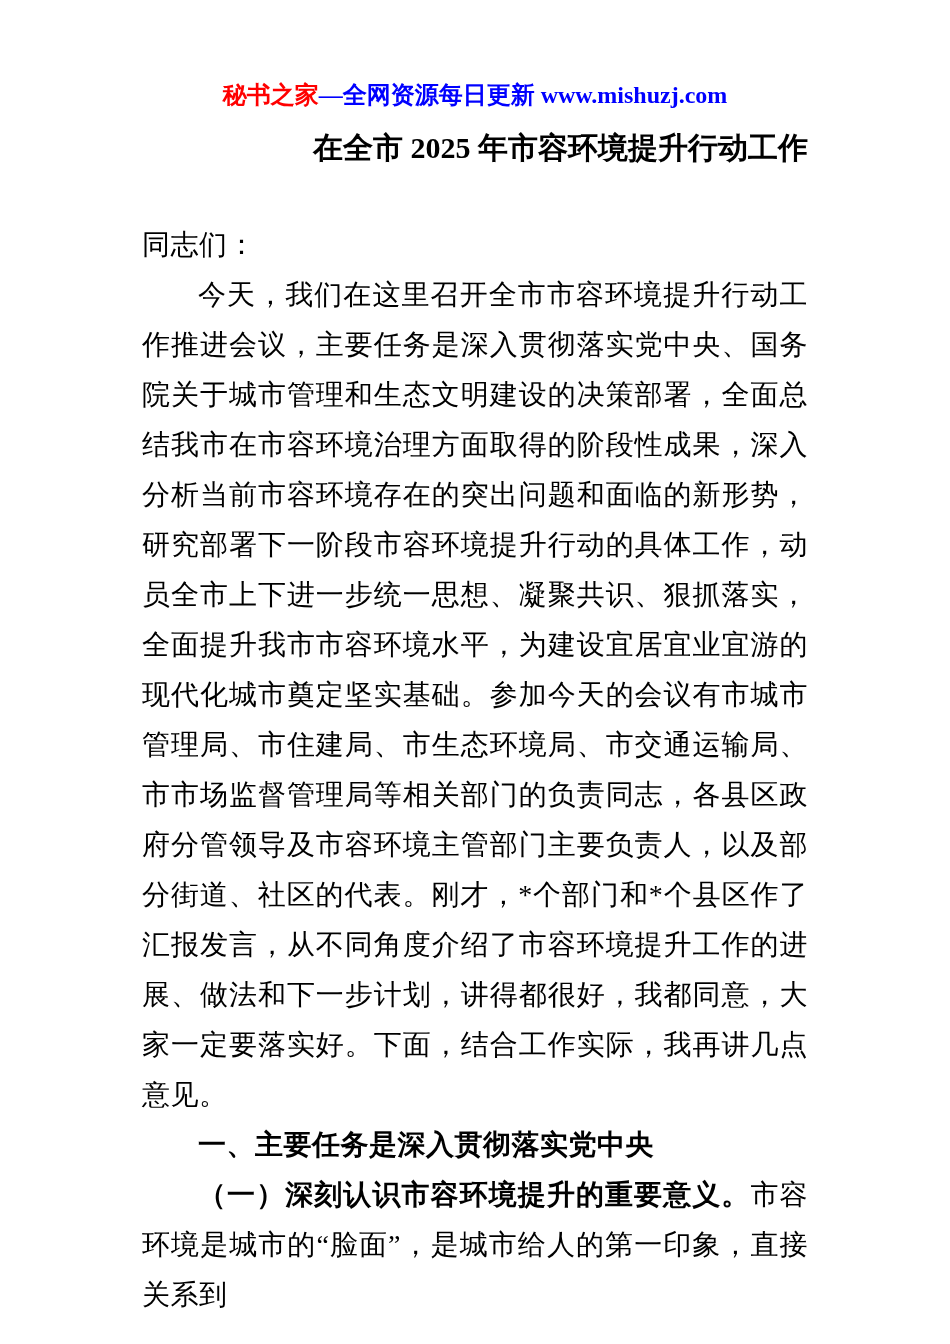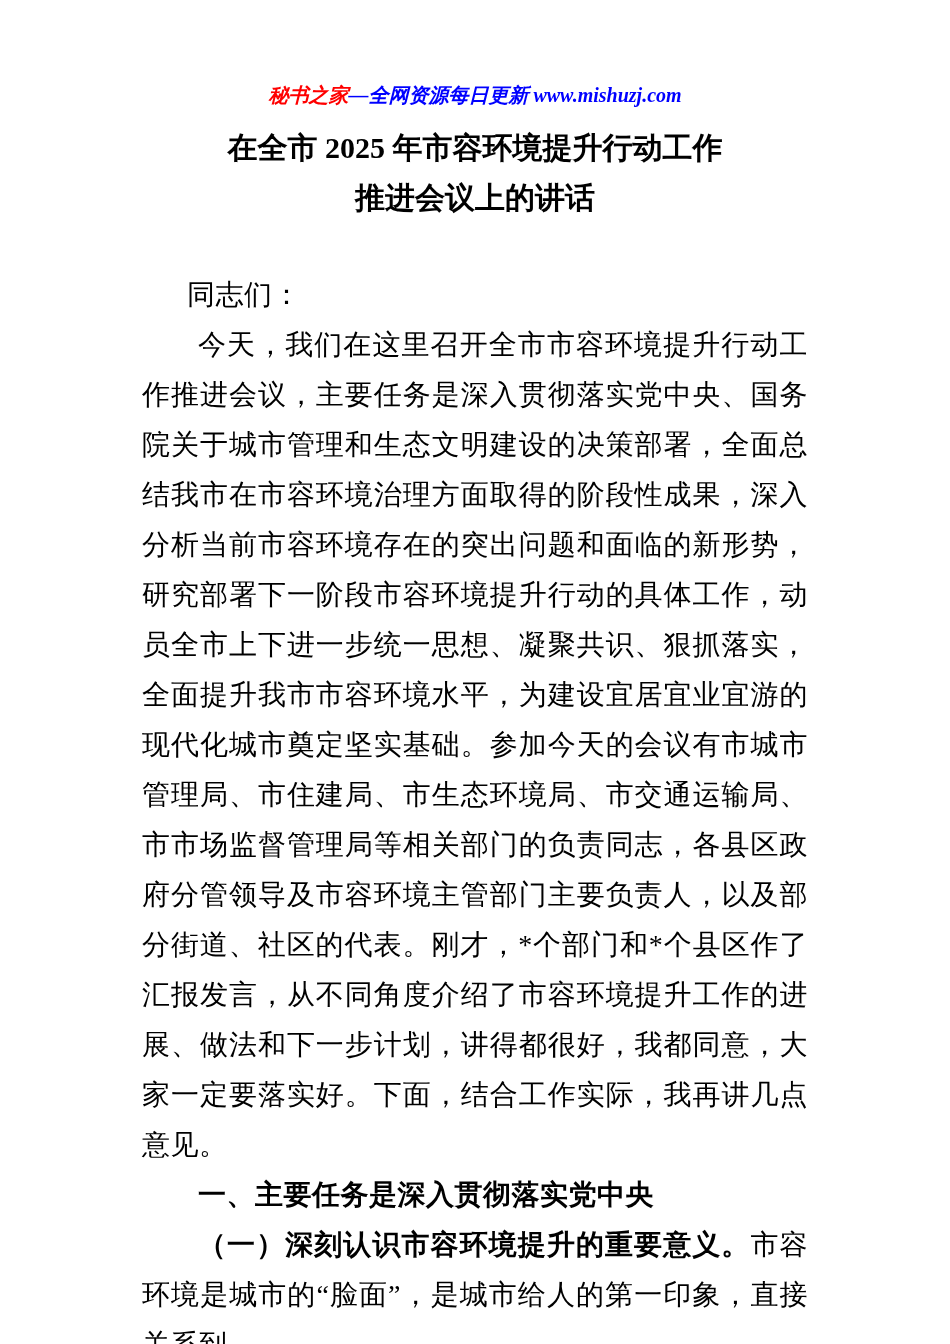--- a/index.html
+++ b/index.html
@@ -11,72 +11,69 @@
     width: 950px;
     min-height: 1344px;
     box-sizing: border-box;
     background: #ffffff;
     padding: 80px 142px 60px 142px;
     font-family: "Liberation Serif", "DejaVu Serif", serif;
     color: #000000;
   }
   .header-line {
     text-align: center;
-    font-size: 20px;
+    font-size: 24px;
     font-weight: 700;
     line-height: 30px;
     margin: 0 0 13px 0;
     white-space: nowrap;
-    font-style: italic;
   }
   .site-name { color: #ff0000; }
   .site-tagline { color: #0000ff; }
   .site-url {
     color: #0000ff;
     text-decoration: none;
     cursor: pointer;
   }
   .doc-title {
     font-size: 30px;
     font-weight: 700;
-    text-align: center;
+    text-align: right;
     line-height: 50px;
     margin: 0 0 47px 0;
   }
   .doc-body p {
     font-size: 28px;
     line-height: 50px;
     margin: 0;
     text-align: justify;
     text-indent: 2em;
     letter-spacing: 0.5px;
   }
   .doc-body p.salutation {
     text-indent: 0;
-    margin-left: 45px;
   }
   .doc-body p.section-heading {
     font-weight: 700;
   }
   .lead-bold {
     font-weight: 700;
   }
 </style>
 </head>
 <body>
 
 <div class="page">
 
   <div class="header-line">
     <span class="site-name">秘书之家</span><span class="site-tagline">—全网资源每日更新 </span><a class="site-url">www.mishuzj.com</a>
   </div>
 
   <h1 class="doc-title">
     <span class="title-line">在全市 2025 年市容环境提升行动工作</span><br>
-    <span class="title-line">推进会议上的讲话</span>
   </h1>
 
   <div class="doc-body">
 
     <p class="salutation">同志们：</p>
 
     <p class="paragraph">今天，我们在这里召开全市市容环境提升行动工作推进会议，主要任务是深入贯彻落实党中央、国务院关于城市管理和生态文明建设的决策部署，全面总结我市在市容环境治理方面取得的阶段性成果，深入分析当前市容环境存在的突出问题和面临的新形势，研究部署下一阶段市容环境提升行动的具体工作，动员全市上下进一步统一思想、凝聚共识、狠抓落实，全面提升我市市容环境水平，为建设宜居宜业宜游的现代化城市奠定坚实基础。参加今天的会议有市城市管理局、市住建局、市生态环境局、市交通运输局、市市场监督管理局等相关部门的负责同志，各县区政府分管领导及市容环境主管部门主要负责人，以及部分街道、社区的代表。刚才，*个部门和*个县区作了汇报发言，从不同角度介绍了市容环境提升工作的进展、做法和下一步计划，讲得都很好，我都同意，大家一定要落实好。下面，结合工作实际，我再讲几点意见。</p>
 
     <p class="section-heading">一、主要任务是深入贯彻落实党中央</p>
 

